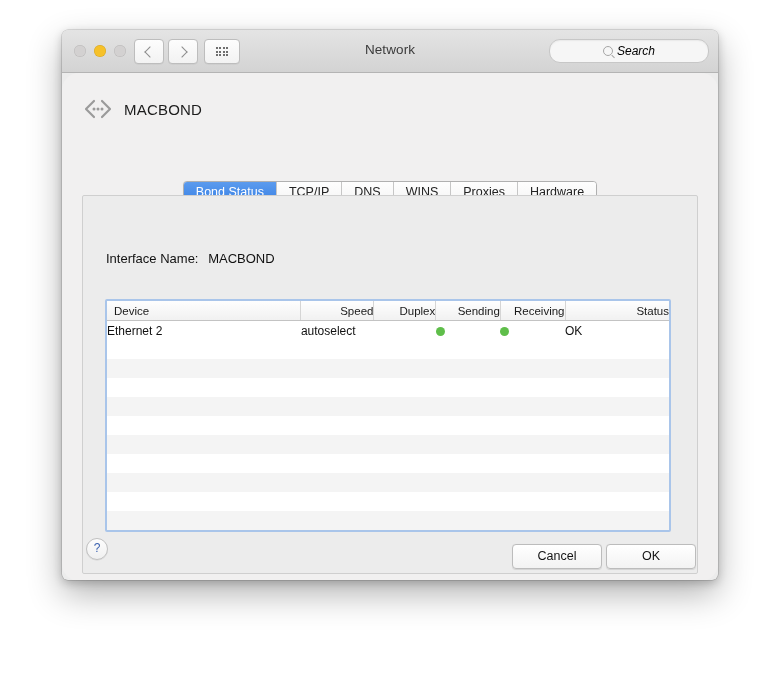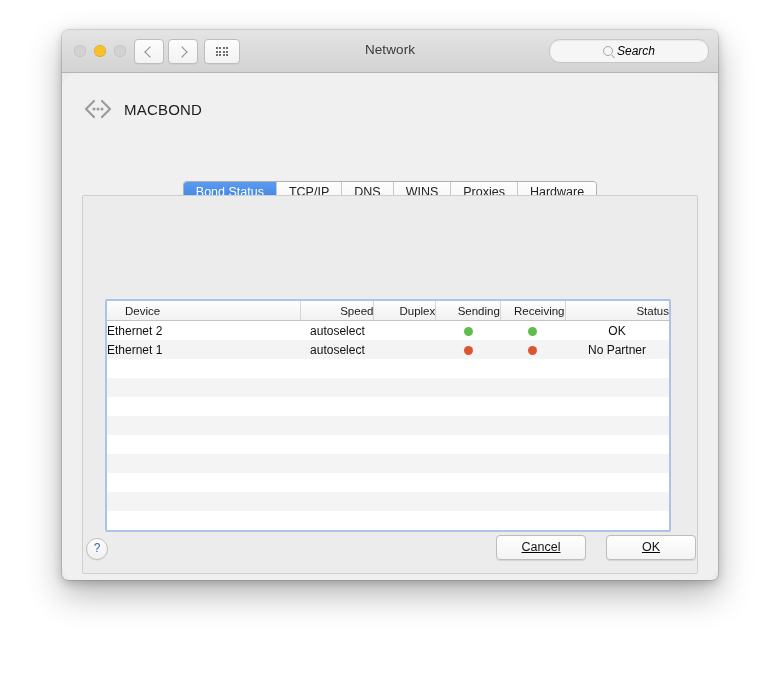--- a/index.html
+++ b/index.html
@@ -271,27 +271,27 @@
     background: linear-gradient(to bottom, #fefefe, #f1f1f1);
     border-bottom: 0.5px solid #c3c3c3;
     border-right: 0.5px solid #d5d5d5;
     font-weight: normal;
     color: #1a1a1a;
     font-size: 11.5px;
     padding: 0;
     text-align: right;
   }
   table.bt th:last-child { border-right: none; }
-  table.bt th.c-device { text-align: left; padding-left: 18px; }
+  table.bt th.c-device { text-align: left; padding-left: 7px; }
   table.bt td {
     height: 19px;
     padding: 0;
     color: #111;
     font-size: 12px;
-    text-align: center;
+    text-align: left;
   }
   table.bt td.c-device { text-align: left; }
   tr.r-odd  td { background: #ffffff; }
   tr.r-even td { background: #f4f4f4; }
 
   .dot {
     display: inline-block;
     width: 9px;
     height: 9px;
     border-radius: 50%;
@@ -319,24 +319,23 @@
     border: 0.5px solid #c0c0c0;
     box-shadow: 0 0.5px 0.6px rgba(0,0,0,0.10);
     color: #3c62b0;
     font-size: 12px;
     line-height: 19px;
     text-align: center;
   }
   .btnrow {
     position: absolute;
     right: 22px;
-    top: 12px;
-    display: flex;
-    gap: 20px;
-    text-decoration: underline;
+    top: 21px;
+    display: flex;
+    gap: 4px;
   }
   .pbtn {
     min-width: 68px;
     height: 23px;
     line-height: 22px;
     text-align: center;
     font-size: 12.5px;
     color: #141414;
     background: linear-gradient(to bottom, #ffffff, #f3f3f3);
     border: 0.5px solid #bcbcbc;
@@ -410,20 +409,24 @@
         <div class="tab">TCP/IP</div>
         <div class="tab">DNS</div>
         <div class="tab">WINS</div>
         <div class="tab">Proxies</div>
         <div class="tab">Hardware</div>
       </div>
     </div>
 
     <div class="panel">
 
+      <div class="iface-row">
+        <span class="lbl">Interface Name:</span>
+        <span class="val">MACBOND</span>
+      </div>
 
 
       <div class="tablewrap">
         <table class="bt">
           <colgroup>
             <col style="width:34.5%">
               <col style="width:13%">
               <col style="width:11%">
             <col style="width:11.5%">
               <col style="width:11.5%">
@@ -441,28 +444,20 @@
           </thead>
           <tbody>
             <tr class="r-odd">
               <td class="c-device">Ethernet 2</td>
               <td>autoselect</td>
               <td></td>
               <td><span class="dot green"></span></td>
               <td><span class="dot green"></span></td>
               <td>OK</td>
             </tr>
-            <tr class="r-even">
-              <td class="c-device">Ethernet 1</td>
-              <td>autoselect</td>
-              <td></td>
-              <td><span class="dot red"></span></td>
-              <td><span class="dot red"></span></td>
-              <td>No Partner</td>
-            </tr>
             <tr class="r-odd">
                 <td colspan="6">&nbsp;</td>
               </tr>
             <tr class="r-even">
                 <td colspan="6">&nbsp;</td>
               </tr>
             <tr class="r-odd">
                 <td colspan="6">&nbsp;</td>
               </tr>
             <tr class="r-even">

